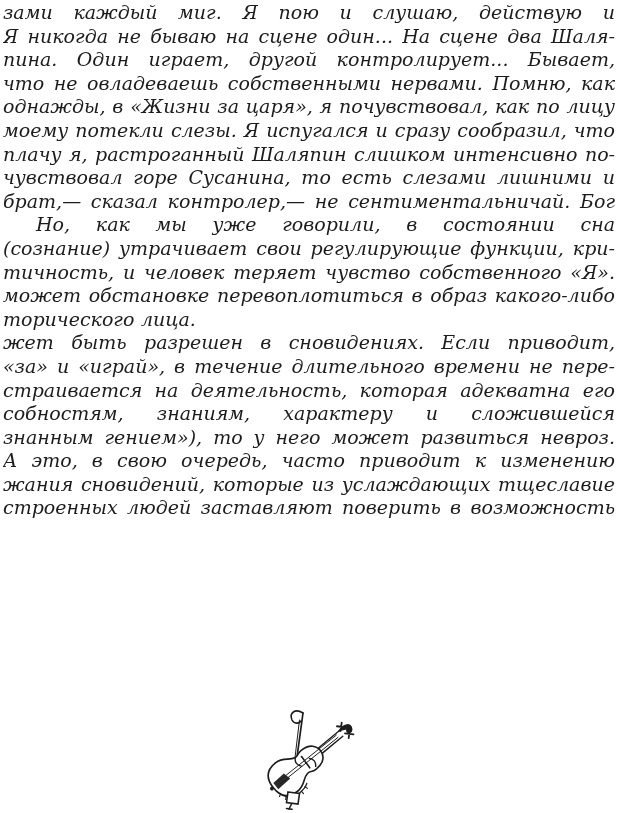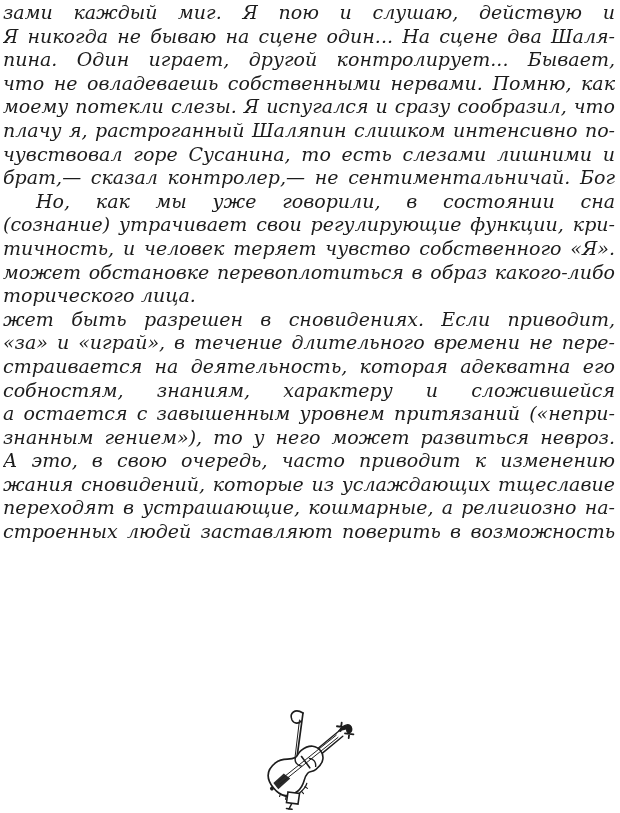--- a/index.html
+++ b/index.html
@@ -40,44 +40,43 @@
 </head>
 <body>
 
 <div class="text-block">
 
   <div class="para">
     <div class="line">зами каждый миг. Я пою и слушаю, действую и наблюдаю.</div>
     <div class="line">Я никогда не бываю на сцене один... На сцене два Шаля-</div>
     <div class="line">пина. Один играет, другой контролирует... Бывает, конечно,</div>
     <div class="line">что не овладеваешь собственными нервами. Помню, как</div>
+    <div class="line">однажды, в «Жизни за царя», я почувствовал, как по лицу</div>
     <div class="line">моему потекли слезы. Я испугался и сразу сообразил, что</div>
     <div class="line">плачу я, растроганный Шаляпин слишком интенсивно по-</div>
     <div class="line">чувствовал горе Сусанина, то есть слезами лишними и не-</div>
     <div class="line">брат,— сказал контролер,— не сентиментальничай. Бог с</div>
   </div>
 
   <div class="para">
     <div class="line indent">Но, как мы уже говорили, в состоянии сна «контролер»</div>
     <div class="line">(сознание) утрачивает свои регулирующие функции, кри-</div>
     <div class="line">тичность, и человек теряет чувство собственного «Я». Он</div>
     <div class="line">может обстановке перевоплотиться в образ какого-либо ис-</div>
     <div class="line end">торического лица.</div>
   </div>
 
   <div class="para">
     <div class="line">жет быть разрешен в сновидениях. Если приводит, взвесив</div>
     <div class="line">«за» и «играй», в течение длительного времени не пере-</div>
     <div class="line">страивается на деятельность, которая адекватна его спо-</div>
     <div class="line">собностям, знаниям, характеру и сложившейся обстановке,</div>
-    <div class="line">а остается с завышенным уровнем притязаний («непри-</div>
     <div class="line">знанным гением»), то у него может развиться невроз.</div>
     <div class="line">А это, в свою очередь, часто приводит к изменению содер-</div>
     <div class="line">жания сновидений, которые из услаждающих тщеславие</div>
-    <div class="line">переходят в устрашающие, кошмарные, а религиозно на-</div>
     <div class="line">строенных людей заставляют поверить в возможность все-</div>
   </div>
 
 </div>
 
 <figure class="vignette">
   <svg width="110" height="104" viewBox="0 0 110 104" aria-hidden="true">
 
     <g fill="none" stroke="#1d1d1d" stroke-linecap="round">
       <path d="M42 7 C34 2 28 7 31 14 C33 18 38 18 40 15" stroke-width="1.6"></path>

